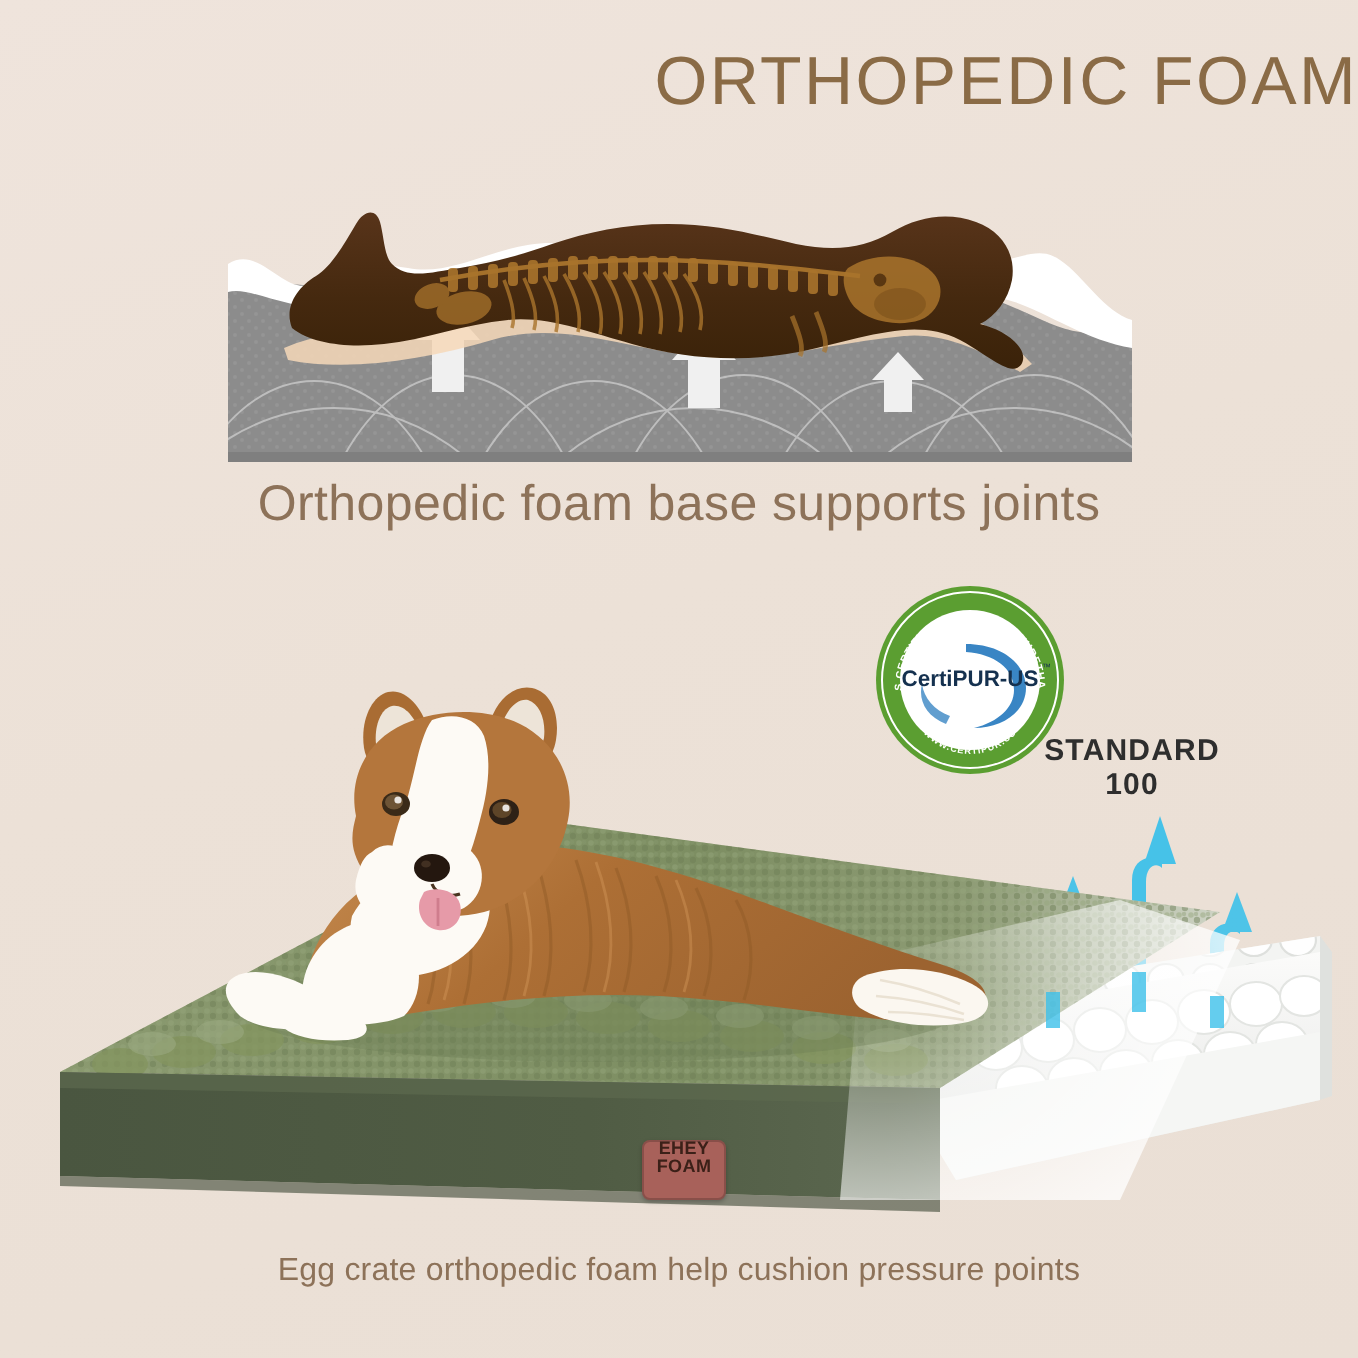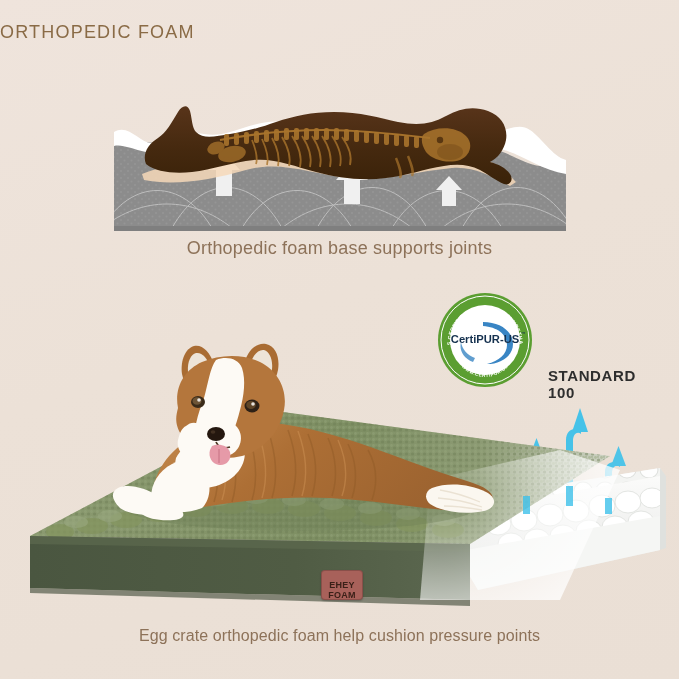--- a/index.html
+++ b/index.html
@@ -11,43 +11,43 @@
   }
   #page {
     position: relative;
     width: 679px; height: 679px;
     background: linear-gradient(160deg,#efe4dc 0%,#ece1d7 45%,#eadfd5 100%);
   }
 
   
   .title {
     position: absolute; top: 22px; left: 0; width: 100%;
-    text-align: left;
-    font-size: 18px; letter-spacing: 1.2px;
+    text-align: right;
+    font-size: 34px; letter-spacing: 1.2px;
     font-weight: 400;
     color: #8a6b46;
   }
 
   
   .diagram { position: absolute; left: 112px; top: 78px; width: 456px; height: 158px; }
   .diagram svg { display:block; width:100%; height:100%; }
 
   
   .caption-top {
     position: absolute; top: 238px; left: 0; width: 100%;
     text-align: center;
-    font-size: 18px; color: #8d7259; letter-spacing: .2px;
+    font-size: 25px; color: #8d7259; letter-spacing: .2px;
   }
 
   
   .badge-certipur { position: absolute; left: 437px; top: 292px; width: 96px; height: 96px; }
   .badge-oeko { position: absolute; left: 548px; top: 292px; width: 86px; height: 86px; }
   .oeko-std {
-    position: absolute; left: 548px; top: 368px; width: 122px;
-    text-align: left; color: #2e2e2e;
+    position: absolute; left: 505px; top: 368px; width: 122px;
+    text-align: center; color: #2e2e2e;
     font-size: 15px; font-weight: 700; letter-spacing: .6px; line-height: 1.12;
   }
   .oeko-std span { display:block; }
 
   
   .scene { position:absolute; left:0; top:300px; width:679px; height:320px; }
   .scene svg { display:block; width:100%; height:100%; }
 
   
   .caption-bottom {
@@ -55,21 +55,21 @@
     text-align: center;
     font-size: 16px; color: #8d7259; letter-spacing: .1px;
   }
 
   
   .brand-tag {
     position:absolute; left:321px; top:570px;
     width:42px; height:30px; border-radius:4px;
     background:#a8615a;
     box-shadow: inset 0 0 0 1px rgba(0,0,0,.18), 0 1px 2px rgba(0,0,0,.25);
-    display:flex; flex-direction:column; align-items:center; justify-content:flex-end;
+    display:flex; flex-direction:column; align-items:center; justify-content:flex-start;
     color:#3b2018; font-size:9px; font-weight:700; line-height:1.05;
     letter-spacing:.2px;
   }
   .brand-tag span { display:block; }
 </style>
 </head>
 <body>
 
 <div id="page">
 

